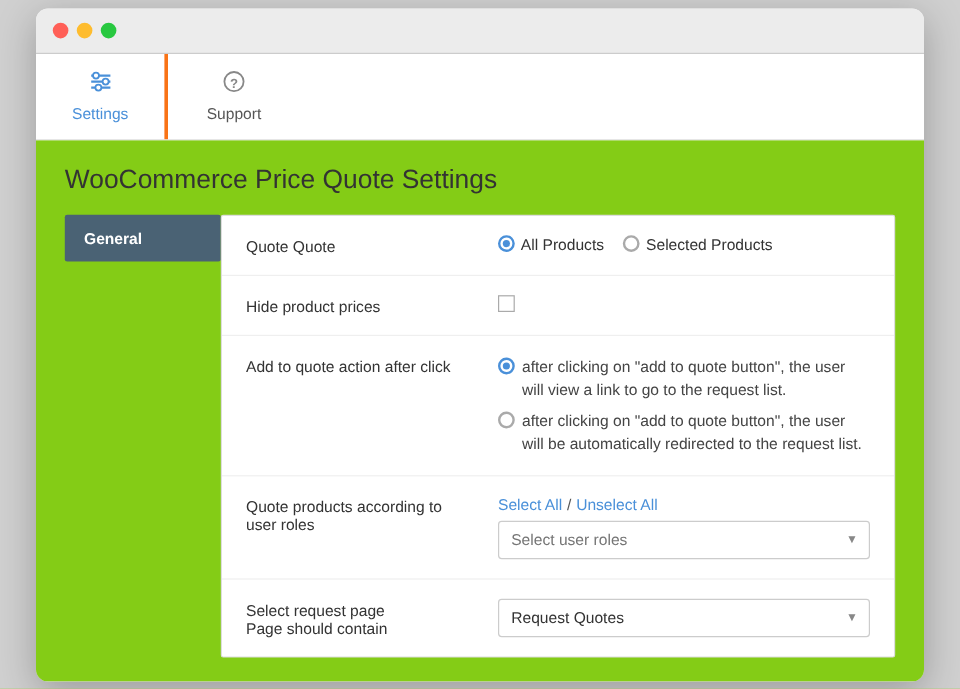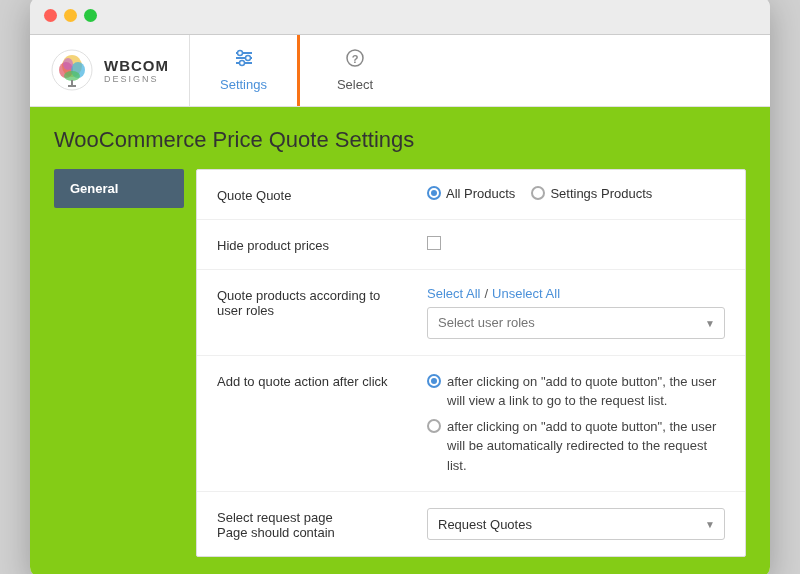--- a/index.html
+++ b/index.html
@@ -113,21 +113,21 @@
     .page-title {
       font-size: 22px;
       font-weight: 300;
       color: #333;
       margin-bottom: 16px;
     }
 
     
     .main-layout {
       display: flex;
-      gap: 12px;
+      gap: 0;
     }
     .sidebar {
       width: 130px;
       flex-shrink: 0;
     }
     .sidebar-item {
       padding: 12px 16px;
       font-size: 13px;
       font-weight: 600;
       cursor: pointer;
@@ -272,38 +272,20 @@
 
   <div class="title-bar">
     <div class="title-bar-buttons">
       <span class="tb-btn tb-close"></span>
       <span class="tb-btn tb-min"></span>
       <span class="tb-btn tb-max"></span>
     </div>
   </div>
 
   <div class="top-nav">
-    <div class="brand">
-
-      <svg class="brand-logo" viewBox="0 0 44 44" xmlns="http://www.w3.org/2000/svg">
-        <circle cx="22" cy="22" r="20" fill="#fff" stroke="#e0e0e0" stroke-width="1"></circle>
-
-        <ellipse cx="22" cy="18" rx="10" ry="11" fill="#f0c040" opacity="0.7"></ellipse>
-        <ellipse cx="16" cy="22" rx="7" ry="8" fill="#e05060" opacity="0.7"></ellipse>
-        <ellipse cx="28" cy="22" rx="7" ry="8" fill="#40b0e0" opacity="0.7"></ellipse>
-        <ellipse cx="22" cy="28" rx="8" ry="5" fill="#50c060" opacity="0.7"></ellipse>
-        <ellipse cx="18" cy="16" rx="5" ry="6" fill="#c060d0" opacity="0.6"></ellipse>
-        <line x1="22" y1="32" x2="22" y2="38" stroke="#888" stroke-width="2"></line>
-        <line x1="18" y1="38" x2="26" y2="38" stroke="#888" stroke-width="2"></line>
-      </svg>
-      <div class="brand-text">
-        <span class="brand-name">WBCOM</span>
-        <span class="brand-sub">DESIGNS</span>
-      </div>
-    </div>
     <div class="nav-tabs">
       <div class="nav-tab active">
         <span class="tab-icon">
           <svg width="20" height="20" viewBox="0 0 20 20" fill="none" xmlns="http://www.w3.org/2000/svg">
             <line x1="2" y1="5" x2="18" y2="5" stroke="#4a90d9" stroke-width="2"></line>
             <line x1="2" y1="10" x2="18" y2="10" stroke="#4a90d9" stroke-width="2"></line>
             <line x1="2" y1="15" x2="18" y2="15" stroke="#4a90d9" stroke-width="2"></line>
             <circle cx="6" cy="5" r="2.5" fill="#fff" stroke="#4a90d9" stroke-width="1.5"></circle>
             <circle cx="14" cy="10" r="2.5" fill="#fff" stroke="#4a90d9" stroke-width="1.5"></circle>
             <circle cx="8" cy="15" r="2.5" fill="#fff" stroke="#4a90d9" stroke-width="1.5"></circle>
@@ -311,21 +293,21 @@
         </span>
         <span class="tab-label">Settings</span>
       </div>
       <div class="nav-tab">
         <span class="tab-icon">
           <svg width="20" height="20" viewBox="0 0 20 20" fill="none" xmlns="http://www.w3.org/2000/svg">
             <circle cx="10" cy="10" r="8" stroke="#888" stroke-width="1.5"></circle>
             <text x="10" y="15" text-anchor="middle" font-size="11" fill="#888" font-weight="bold">?</text>
           </svg>
         </span>
-        <span class="tab-label">Select</span>
+        <span class="tab-label">Support</span>
       </div>
     </div>
   </div>
 
   <div class="page-content">
     <h1 class="page-title">WooCommerce Price Quote Settings</h1>
 
     <div class="main-layout">
 
       <div class="sidebar">
@@ -339,62 +321,62 @@
         <div class="settings-row">
           <div class="row-label">Quote Quote</div>
           <div class="row-control">
             <div class="radio-group">
               <label class="radio-option">
                 <div class="radio-circle checked"></div>
                 <span>All Products</span>
               </label>
               <label class="radio-option">
                 <div class="radio-circle unchecked"></div>
-                <span>Settings Products</span>
+                <span>Selected Products</span>
               </label>
             </div>
           </div>
         </div>
 
         <div class="settings-row">
           <div class="row-label">Hide product prices</div>
           <div class="row-control">
             <div class="checkbox-box"></div>
+          </div>
+        </div>
+
+        <div class="settings-row">
+          <div class="row-label">Add to quote action after click</div>
+          <div class="row-control">
+            <div class="desc-row">
+              <div class="radio-circle checked" style="margin-top:2px;flex-shrink:0;"></div>
+              <span class="desc-text">after clicking on "add to quote button", the user will view a link to go to the request list.</span>
+            </div>
+            <div class="desc-row">
+              <div class="radio-circle unchecked" style="margin-top:2px;flex-shrink:0;"></div>
+              <span class="desc-text">after clicking on "add to quote button", the user will be automatically redirected to the request list.</span>
+            </div>
           </div>
         </div>
 
         <div class="settings-row">
           <div class="row-label">Quote products according to user roles</div>
           <div class="row-control">
             <div class="link-row">
               <a class="link">Select All</a>
               <span class="link-sep"> / </span>
               <a class="link">Unselect All</a>
             </div>
             <div class="select-wrapper">
               <input class="select-input" type="text" placeholder="Select user roles" style="">
             </div>
           </div>
         </div>
 
         <div class="settings-row">
-          <div class="row-label">Add to quote action after click</div>
-          <div class="row-control">
-            <div class="desc-row">
-              <div class="radio-circle checked" style="margin-top:2px;flex-shrink:0;"></div>
-              <span class="desc-text">after clicking on "add to quote button", the user will view a link to go to the request list.</span>
-            </div>
-            <div class="desc-row">
-              <div class="radio-circle unchecked" style="margin-top:2px;flex-shrink:0;"></div>
-              <span class="desc-text">after clicking on "add to quote button", the user will be automatically redirected to the request list.</span>
-            </div>
-          </div>
-        </div>
-
-        <div class="settings-row">
           <div class="row-label">
             <span>Select request page</span><br>
             <span>Page should contain</span>
           </div>
           <div class="row-control">
             <div class="select-wrapper">
               <select class="select-input" style="color:#333;">
                 <option>Request Quotes</option>
               </select>
             </div>

